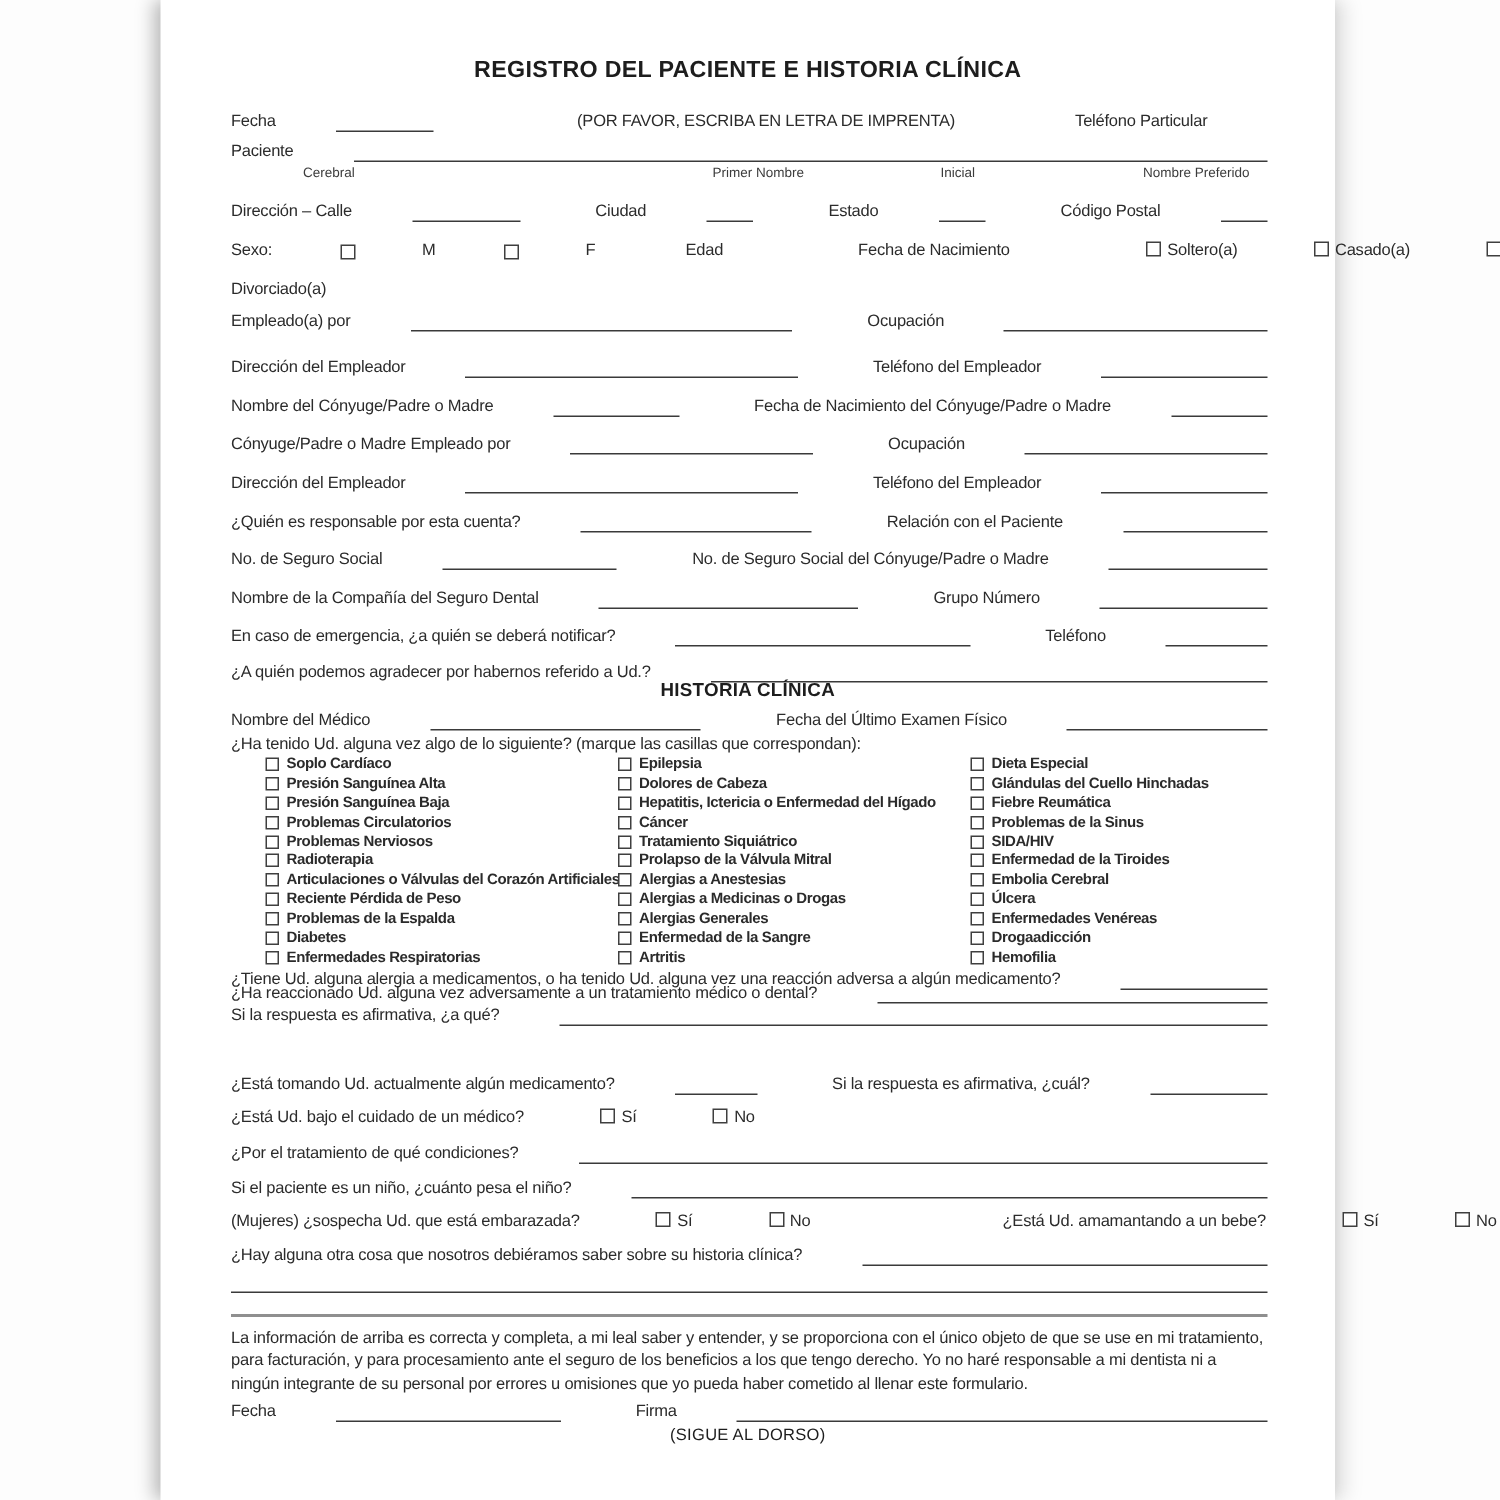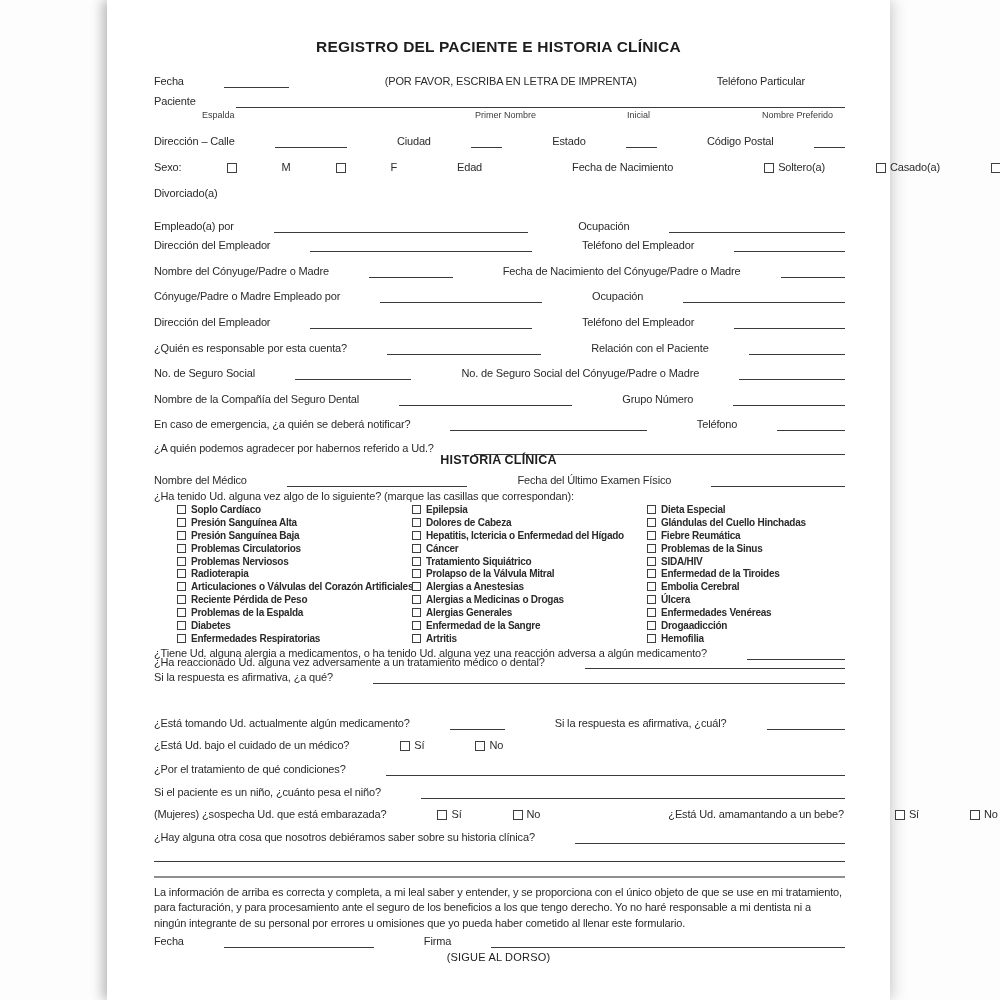--- a/index.html
+++ b/index.html
@@ -23,21 +23,21 @@
   .fill { border-bottom:1.2px solid #3a3a3a; align-self:stretch; }
   .grow1 { flex:1; } .grow11{ flex:1.1; } .grow13{ flex:1.3; } .grow145{ flex:1.45; }
   .grow16{ flex:1.6; } .grow2{ flex:2; } .grow23{ flex:2.3; } .grow29{ flex:2.9; }
   .grow135{ flex:1.35; } .grow155{ flex:1.55; }
   .fw40{ width:40px; } .fw55{ width:55px; } .fw115{ width:115px; } .fw120{ width:120px; } .fw150{ width:150px; }
   .cb {
     display:inline-block; width:9px; height:9px; border:1.2px solid #3f3f3f;
     background:#fff; margin:0 4px 1px 0; flex:none;
   }
   .cb.big { width:10px; height:10px; }
-  .opt { margin-left:11px; display:inline-flex; align-items:flex-end; }
+  .opt { margin-left:11px; display:inline-flex; }
   .sub {
     position:absolute; left:47px; right:45px; font-size:9px; color:#3c3c3c; letter-spacing:0;
   }
   .sub span { position:absolute; top:0; }
   .heading {
     position:absolute; left:0; right:0; text-align:center;
     font-size:12.5px; font-weight:bold; color:#1d1d1d; letter-spacing:.2px;
   }
   .cl-grid {
     position:absolute; left:70px; right:45px; top:503px;
@@ -70,21 +70,21 @@
     <span class="lb center-note">(POR FAVOR, ESCRIBA EN LETRA DE IMPRENTA)</span>
     <span class="lb">Teléfono Particular</span>
     <span class="fill grow1"></span>
   </div>
 
   <div class="row" style="top:93px">
     <span class="lb">Paciente</span>
     <span class="fill grow1"></span>
   </div>
   <div class="sub" style="top:110px">
-    <span style="left:48px">Espalda</span>
+    <span style="left:48px">Cerebral</span>
     <span style="left:321px">Primer Nombre</span>
     <span style="left:473px">Inicial</span>
     <span style="left:608px">Nombre Preferido</span>
   </div>
 
   <div class="row" style="top:133px">
     <span class="lb">Dirección – Calle</span>
     <span class="fill grow23"></span>
     <span class="lb gap10">Ciudad</span>
     <span class="fill grow1"></span>
@@ -121,21 +121,21 @@
         <span class="lb">Separado(a)</span>
       </span>
     <span class="opt">
         <span class="cb big" style="margin-right:0"></span>
       </span>
   </div>
   <div class="row" style="top:185px">
     <span class="lb">Divorciado(a)</span>
   </div>
 
-  <div class="row" style="top:218px">
+  <div class="row" style="top:206px">
     <span class="lb">Empleado(a) por</span>
     <span class="fill grow145"></span>
     <span class="lb gap10">Ocupación</span>
     <span class="fill grow1"></span>
   </div>
 
   <div class="row" style="top:237px">
     <span class="lb">Dirección del Empleador</span>
     <span class="fill grow2"></span>
     <span class="lb gap10">Teléfono del Empleador</span>

